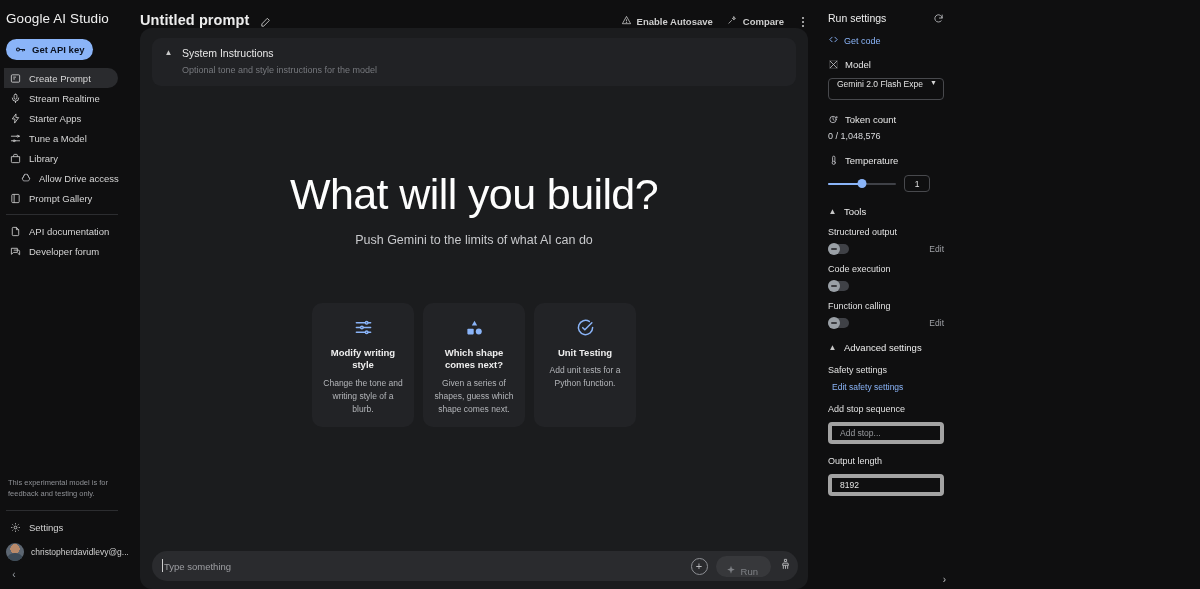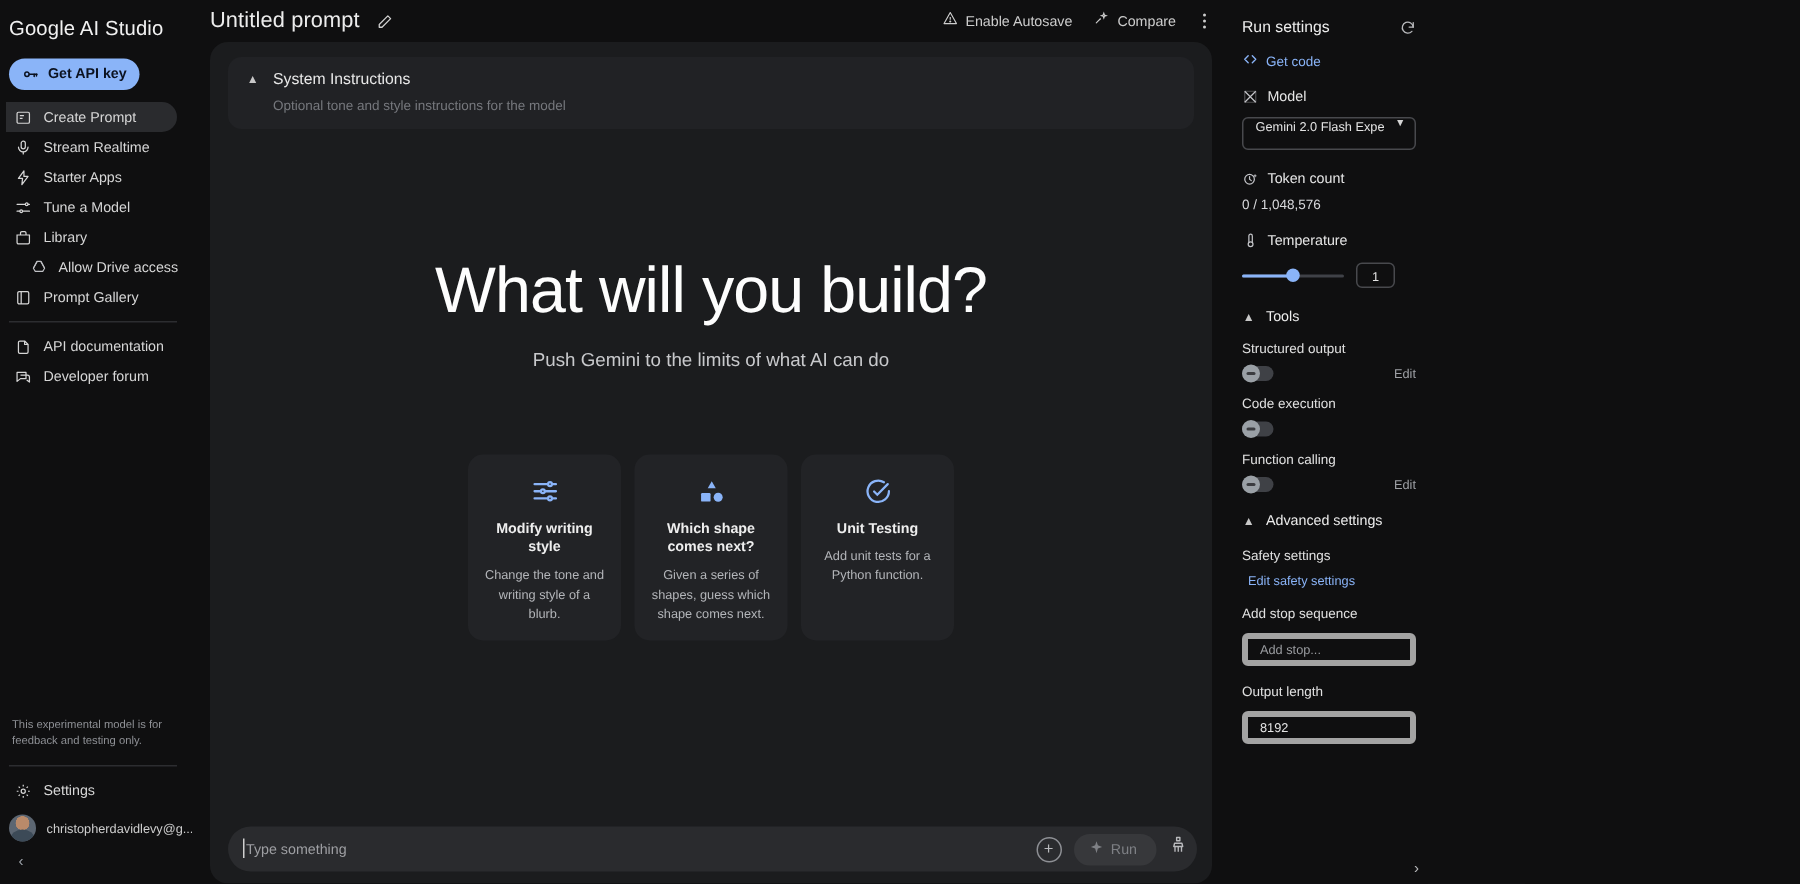--- a/index.html
+++ b/index.html
@@ -73,22 +73,22 @@
     color: #9aa0a6; font-size: 10px; margin-left: 4px;
   }
 
   
   .main {
     flex: 1 1 auto; height: 589px; position: relative;
     background: #0f0f10; display: flex; flex-direction: column;
     min-width: 0;
   }
   .topbar {
-    height: 28px; display: flex; align-items: center;
-    padding: 0 10px 0 12px; gap: 8px; flex: 0 0 28px;
+    height: 28px; display: flex; align-items: flex-end;
+    padding: 0 10px 0 12px; gap: 8px; flex: 0 0 28px; font-weight: bold;
   }
   .prompt-title { font-size: 14.5px; color: #ececec; letter-spacing: .1px; }
   .edit-ico { color: #cfcfcf; display: flex; align-items: center; margin-left: 3px; }
   .topbar-right { margin-left: auto; display: flex; align-items: center; gap: 14px; }
   .tb-btn { display: flex; align-items: center; gap: 5px; font-size: 9.5px; color: #cdcdcd; }
   .kebab { display: flex; flex-direction: column; gap: 2px; align-items: center; padding: 0 4px; }
   .kebab i { width: 2px; height: 2px; border-radius: 50%; background: #cdcdcd; display: block; }
 
   .stage {
     flex: 1 1 auto; margin: 0 10px 0 12px;
@@ -124,21 +124,21 @@
     display: flex; align-items: center; padding: 0 6px 0 12px;
   }
   .ph { font-size: 9.5px; color: #9e9fa3; position: relative; }
   .ph::before {
     content: ""; position: absolute; left: -2px; top: -2px;
     width: 1px; height: 13px; background: #cfcfcf;
   }
   .composer-right { margin-left: auto; display: flex; align-items: center; gap: 8px; }
   .circ-btn { width: 17px; height: 17px; border-radius: 50%; border: 1px solid #8d8f94; display:flex; align-items:center; justify-content:center; color:#b9babd; font-size:11px; line-height:1;}
   .run-btn {
-    display: flex; align-items: center; gap: 5px;
+    display: flex; align-items: flex-end; gap: 5px;
     background: #37383b; color: #7e8085;
     height: 21px; border-radius: 11px; padding: 0 13px 0 10px;
     font-size: 9.5px;
   }
 
   
   .rpanel {
     width: 134px; flex: 0 0 134px; height: 589px;
     background: #0f0f10; padding: 0 8px 0 10px; position: relative;
     overflow: hidden;

